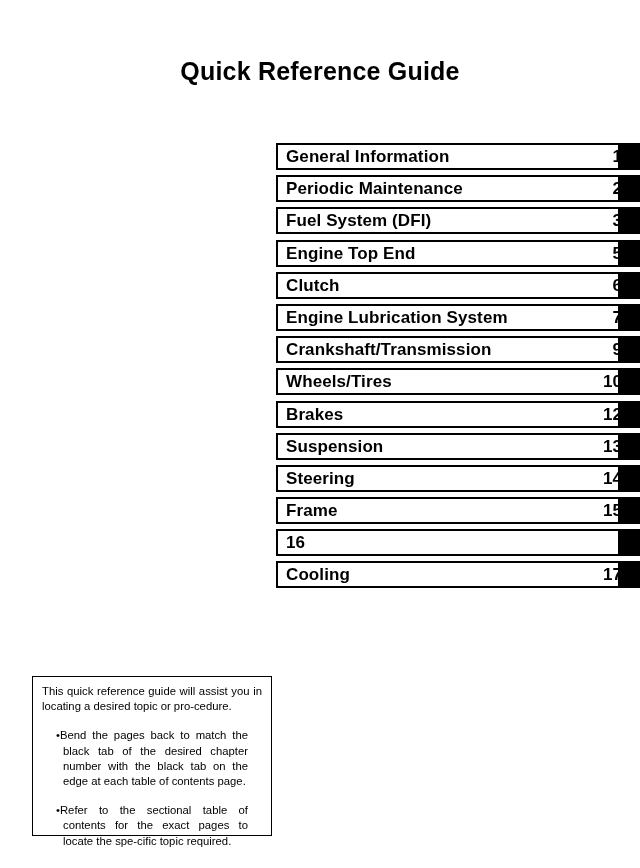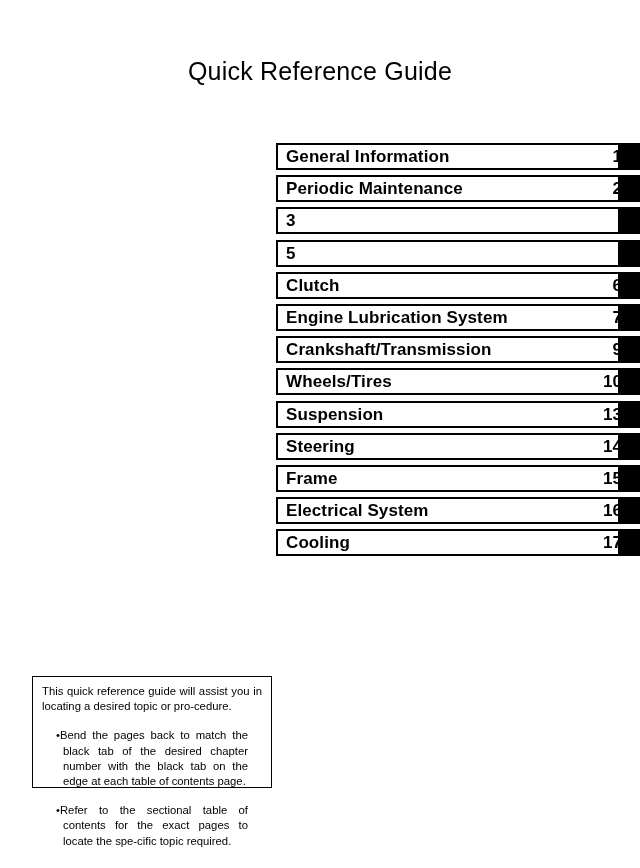--- a/index.html
+++ b/index.html
@@ -18,21 +18,21 @@
   }
 
   
   #page-title {
     position: absolute;
     left: 0;
     top: 56px;
     width: 640px;
     text-align: center;
     font-size: 25px;
-    font-weight: normal;
+    font-weight: bold;
     letter-spacing: 0.2px;
     line-height: 30px;
   }
 
   
   #toc {
     position: absolute;
     left: 276px;
     top: 143px;
     width: 364px;   
@@ -78,21 +78,21 @@
     height: 27px;
     background: #000000;
   }
 
   
   #note-box {
     position: absolute;
     left: 32px;
     top: 676px;
     width: 240px;
-    height: 112px;
+    height: 160px;
     box-sizing: border-box;
     border: 1.5px solid #000000;
     background: #ffffff;
     padding: 7px 9px 6px 9px;
   }
   .note-para {
     font-size: 11.3px;
     line-height: 15.2px;
     text-align: justify;
     text-justify: inter-word;
@@ -125,26 +125,28 @@
     </div>
     <div class="toc-row">
       <div class="toc-box">
         <span class="toc-title">Periodic Maintenance</span>
         <span class="toc-number">2</span>
       </div>
       <div class="toc-tab"></div>
     </div>
     <div class="toc-row">
       <div class="toc-box">
+        <span class="toc-title">Fuel System (DFI)</span>
         <span class="toc-number">3</span>
       </div>
       <div class="toc-tab"></div>
     </div>
     <div class="toc-row">
       <div class="toc-box">
+        <span class="toc-title">Engine Top End</span>
         <span class="toc-number">5</span>
       </div>
       <div class="toc-tab"></div>
     </div>
     <div class="toc-row">
       <div class="toc-box">
         <span class="toc-title">Clutch</span>
         <span class="toc-number">6</span>
       </div>
       <div class="toc-tab"></div>
@@ -165,20 +167,27 @@
     </div>
     <div class="toc-row">
       <div class="toc-box">
         <span class="toc-title">Wheels/Tires</span>
         <span class="toc-number">10</span>
       </div>
       <div class="toc-tab"></div>
     </div>
     <div class="toc-row">
       <div class="toc-box">
+        <span class="toc-title">Brakes</span>
+        <span class="toc-number">12</span>
+      </div>
+      <div class="toc-tab"></div>
+    </div>
+    <div class="toc-row">
+      <div class="toc-box">
         <span class="toc-title">Suspension</span>
         <span class="toc-number">13</span>
       </div>
       <div class="toc-tab"></div>
     </div>
     <div class="toc-row">
       <div class="toc-box">
         <span class="toc-title">Steering</span>
         <span class="toc-number">14</span>
       </div>
@@ -186,21 +195,20 @@
     </div>
     <div class="toc-row">
       <div class="toc-box">
         <span class="toc-title">Frame</span>
         <span class="toc-number">15</span>
       </div>
       <div class="toc-tab"></div>
     </div>
     <div class="toc-row">
       <div class="toc-box">
-        <span class="toc-title">Electrical System</span>
         <span class="toc-number">16</span>
       </div>
       <div class="toc-tab"></div>
     </div>
     <div class="toc-row">
       <div class="toc-box">
         <span class="toc-title">Cooling</span>
         <span class="toc-number">17</span>
       </div>
       <div class="toc-tab"></div>

